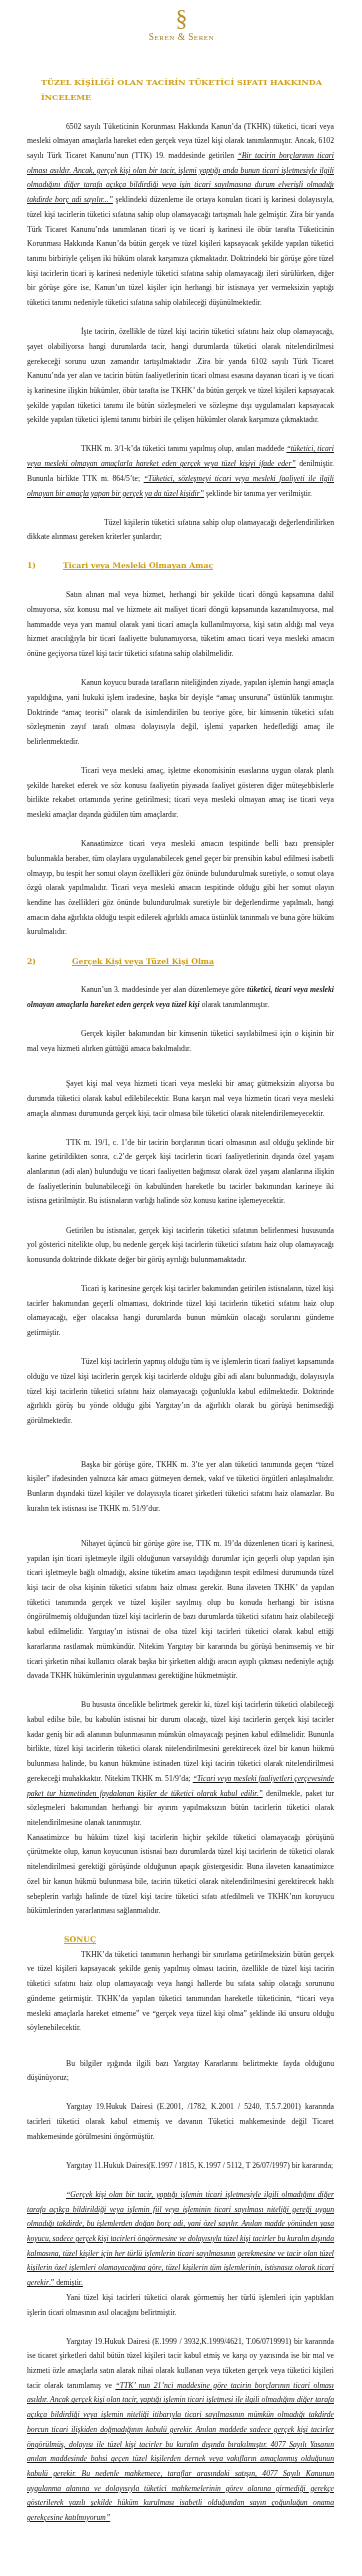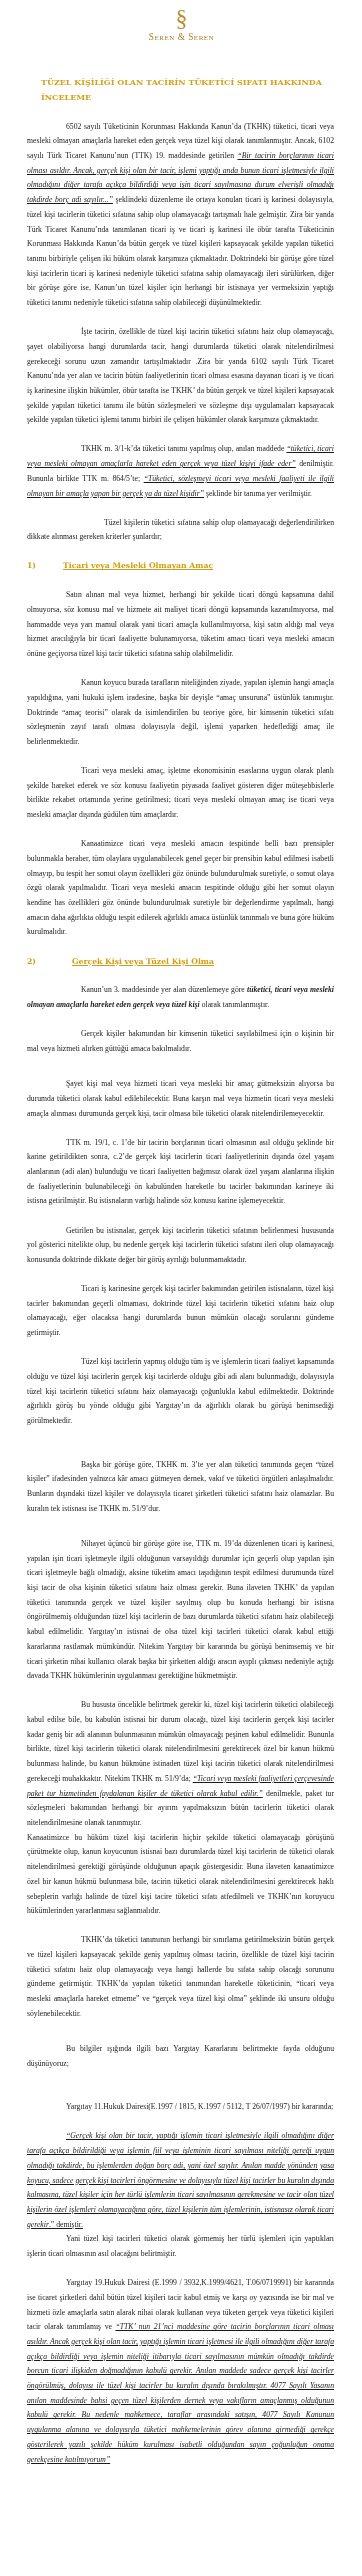--- a/index.html
+++ b/index.html
@@ -68,39 +68,41 @@
     </div>
     <div class="gap"></div>
     <p class="ind3"><span>Kanun’un 3. maddesinde yer alan düzenlemeye göre </span><span class="bu">tüketici, ticari veya mesleki olmayan amaçlarla hareket eden gerçek veya tüzel kişi</span><span> olarak tanımlanmıştır.</span></p>
     <div class="gap"></div>
     <p class="ind3">Gerçek kişiler bakımından bir kimsenin tüketici sayılabilmesi için o kişinin bir mal veya hizmeti alırken güttüğü amaca bakılmalıdır.</p>
     <div class="gap-l"></div>
     <p class="ind2">Şayet kişi mal veya hizmeti ticari veya mesleki bir amaç gütmeksizin alıyorsa bu durumda tüketici olarak kabul edilebilecektir. Buna karşın mal veya hizmetin ticari veya mesleki amaçla alınması durumunda gerçek kişi, tacir olmasa bile tüketici olarak nitelendirilemeyecektir.</p>
     <div class="gap"></div>
     <p class="ind2">TTK m. 19/1, c. 1’de bir tacirin borçlarının ticari olmasının asıl olduğu şeklinde bir karine getirildikten sonra, c.2’de gerçek kişi tacirlerin ticari faaliyetlerinin dışında özel yaşam alanlarının (adi alan) bulunduğu ve ticari faaliyetten bağımsız olarak özel yaşam alanlarına ilişkin de faaliyetlerinin bulunabileceği ön kabulünden hareketle bu tacirler bakımından karineye iki istisna getirilmiştir. Bu istisnaların varlığı halinde söz konusu karine işlemeyecektir.</p>
     <div class="gap"></div>
-    <p class="ind2">Getirilen bu istisnalar, gerçek kişi tacirlerin tüketici sıfatının belirlenmesi hususunda yol gösterici nitelikte olup, bu nedenle gerçek kişi tacirlerin tüketici sıfatını ileri olup olamayacağı konusunda doktrinde dikkate değer bir görüş ayrılığı bulunmamaktadır.</p>
+    <p class="ind2">Getirilen bu istisnalar, gerçek kişi tacirlerin tüketici sıfatının belirlenmesi hususunda yol gösterici nitelikte olup, bu nedenle gerçek kişi tacirlerin tüketici sıfatını haiz olup olamayacağı konusunda doktrinde dikkate değer bir görüş ayrılığı bulunmamaktadır.</p>
     <div class="gap"></div>
     <p class="ind3">Ticari iş karinesine gerçek kişi tacirler bakımından getirilen istisnaların, tüzel kişi tacirler bakımından geçerli olmaması, doktrinde tüzel kişi tacirlerin tüketici sıfatını haiz olup olamayacağı, eğer olacaksa hangi durumlarda bunun mümkün olacağı sorularını gündeme getirmiştir.</p>
     <div class="gap"></div>
     <p class="ind3">Tüzel kişi tacirlerin yapmış olduğu tüm iş ve işlemlerin ticari faaliyet kapsamında olduğu ve tüzel kişi tacirlerin gerçek kişi tacirlerde olduğu gibi adi alanı bulunmadığı, dolayısıyla tüzel kişi tacirlerin tüketici sıfatını haiz olamayacağı çoğunlukla kabul edilmektedir. Doktrinde ağırlıklı görüş bu yönde olduğu gibi Yargıtay’ın da ağırlıklı olarak bu görüşü benimsediği görülmektedir.</p>
     <div class="gap"></div>
     <div class="gap"></div>
     <p class="ind3">Başka bir görüşe göre, TKHK m. 3’te yer alan tüketici tanımında geçen “tüzel kişiler” ifadesinden yalnızca kâr amacı gütmeyen dernek, vakıf ve tüketici örgütleri anlaşılmalıdır. Bunların dışındaki tüzel kişiler ve dolayısıyla ticaret şirketleri tüketici sıfatını haiz olamazlar. Bu kuralın tek istisnası ise TKHK m. 51/9’dur.</p>
     <div class="gap-l"></div>
     <p class="ind3">Nihayet üçüncü bir görüşe göre ise, TTK m. 19’da düzenlenen ticari iş karinesi, yapılan işin ticari işletmeyle ilgili olduğunun varsayıldığı durumlar için geçerli olup yapılan işin ticari işletmeyle bağlı olmadığı, aksine tüketim amacı taşıdığının tespit edilmesi durumunda tüzel kişi tacir de olsa kişinin tüketici sıfatını haiz olması gerekir. Buna ilaveten TKHK’ da yapılan tüketici tanımında gerçek ve tüzel kişiler sayılmış olup bu konuda herhangi bir istisna öngörülmemiş olduğundan tüzel kişi tacirlerin de bazı durumlarda tüketici sıfatını haiz olabileceği kabul edilmelidir. Yargıtay’ın istisnai de olsa tüzel kişi tacirleri tüketici olarak kabul ettiği kararlarına rastlamak mümkündür. Nitekim Yargıtay bir kararında bu görüşü benimsemiş ve bir ticari şirketin nihai kullanıcı olarak başka bir şirketten aldığı aracın ayıplı çıkması nedeniyle açtığı davada TKHK hükümlerinin uygulanması gerektiğine hükmetmiştir.</p>
     <div class="gap"></div>
     <p class="ind3"><span>Bu hususta öncelikle belirtmek gerekir ki, tüzel kişi tacirlerin tüketici olabileceği kabul edilse bile, bu kabulün istisnai bir durum olacağı, tüzel kişi tacirlerin gerçek kişi tacirler kadar geniş bir adi alanının bulunmasının mümkün olmayacağı peşinen kabul edilmelidir. Bununla birlikte, tüzel kişi tacirlerin tüketici olarak nitelendirilmesini gerektirecek özel bir kanun hükmü bulunması halinde, bu kanun hükmüne istinaden tüzel kişi tacirin tüketici olarak nitelendirilmesi gerekeceği muhakkaktır. Nitekim TKHK m. 51/9’da; </span><i>“Ticari veya mesleki faaliyetleri çerçevesinde paket tur hizmetinden faydalanan kişiler de tüketici olarak kabul edilir.”</i><span> denilmekle, paket tur sözleşmeleri bakımından herhangi bir ayırım yapılmaksızın bütün tacirlerin tüketici olarak nitelendirilmesine olanak tanınmıştır.</span></p>
     <p>Kanaatimizce bu hüküm tüzel kişi tacirlerin hiçbir şekilde tüketici olamayacağı görüşünü çürütmekte olup, kanun koyucunun istisnai bazı durumlarda tüzel kişi tacirlerin de tüketici olarak nitelendirilmesi gerektiği görüşünde olduğunun apaçık göstergesidir. Buna ilaveten kanaatimizce özel bir kanun hükmü bulunmasa bile, tacirin tüketici olarak nitelendirilmesini gerektirecek haklı sebeplerin varlığı halinde de tüzel kişi tacire tüketici sıfatı atfedilmeli ve TKHK’nın koruyucu hükümlerinden yararlanması sağlanmalıdır.</p>
     <div class="gap"></div>
 
+    <div class="sonuc">SONUÇ</div>
     <p class="ind3">TKHK’da tüketici tanımının herhangi bir sınırlama getirilmeksizin bütün gerçek ve tüzel kişileri kapsayacak şekilde geniş yapılmış olması tacirin, özellikle de tüzel kişi tacirin tüketici sıfatını haiz olup olamayacağı veya hangi hallerde bu sıfata sahip olacağı sorununu gündeme getirmiştir. TKHK’da yapılan tüketici tanımından hareketle tüketicinin, “ticari veya mesleki amaçlarla hareket etmeme” ve “gerçek veya tüzel kişi olma” şeklinde iki unsuru olduğu söylenebilecektir.</p>
     <div class="gap-l"></div>
     <p class="ind2">Bu bilgiler ışığında ilgili bazı Yargıtay Kararlarını belirtmekte fayda olduğunu düşünüyoruz;</p>
     <div class="gap"></div>
+    <p class="ind2">Yargıtay 19.Hukuk Dairesi (E.2001, /1782, K.2001 / 5240, T.5.7.2001) kararında tacirleri tüketici olarak kabul etmemiş ve davanın Tüketici mahkemesinde değil Ticaret mahkemesinde görülmesini öngörmüştür.</p>
     <div class="gap"></div>
     <p class="ind2">Yargıtay 11.Hukuk Dairesi(E.1997 / 1815, K.1997 / 5112, T 26/07/1997) bir kararında;</p>
     <div class="gap"></div>
     <p class="ind2 it"><span>“G</span><span class="ul">erçek kişi olan bir tacir, yaptığı işlemin ticari işletmesiyle ilgili olmadığını diğer tarafa açıkça bildirildiği veya işlemin fiil veya işleminin ticari sayılması niteliği gereği uygun olmadığı takdirde, bu işlemlerden doğan borç adi, yani özel sayılır. Anılan madde yönünden yasa koyucu, sadece gerçek kişi tacirleri öngörmesine ve dolayısıyla tüzel kişi tacirler bu kuralın dışında kalmasına, tüzel kişiler için her türlü işlemlerin ticari sayılmasının gerekmesine ve tacir olan tüzel kişilerin özel işlemleri olamayacağına göre, tüzel kişilerin tüm işlemlerinin, istisnasız olarak ticari gerekir</span><span style="font-style:normal">.” demiştir.</span></p>
     <p class="ind2">Yani tüzel kişi tacirleri tüketici olarak görmemiş her türlü işlemleri için yaptıkları işlerin ticari olmasının asıl olacağını belirtmiştir.</p>
     <div class="gap"></div>
     <p class="ind2"><span>Yargıtay 19.Hukuk Dairesi (E.1999 / 3932,K.1999/4621, T.06/0719991) bir kararında ise ticaret şirketleri dahil bütün tüzel kişileri tacir kabul etmiş ve karşı oy yazısında ise bir mal ve hizmeti özle amaçlarla satın alarak nihai olarak kullanan veya tüketen gerçek veya tüketici kişileri tacir olarak tanımlamış ve </span><i>“TTK’ nun 21’nci maddesine göre tacirin borçlarının ticari olması asıldır. Ancak gerçek kişi olan tacir, yaptığı işlemin ticari işletmesi ile ilgili olmadığını diğer tarafa açıkça bildirdiği veya işlemin niteliği itibarıyla ticari sayılmasının mümkün olmadığı takdirde borcun ticari ilişkiden doğmadığının kabulü gerekir. Anılan maddede sadece gerçek kişi tacirler öngörülmüş, dolayısı ile tüzel kişi tacirler bu kuralın dışında bırakılmıştır. 4077 Sayılı Yasanın anılan maddesinde bahsi geçen tüzel kişilerden dernek veya vakıfların amaçlanmış olduğunun kabulü gerekir. Bu nedenle mahkemece, taraflar arasındaki satışın, 4077 Sayılı Kanunun uygulanma alanına ve dolayısıyla tüketici mahkemelerinin görev alanına girmediği gerekçe gösterilerek yazılı şekilde hüküm kurulması isabetli olduğundan sayın çoğunluğun onama gerekçesine katılmıyorum”</i></p>
 
   </div>
 

